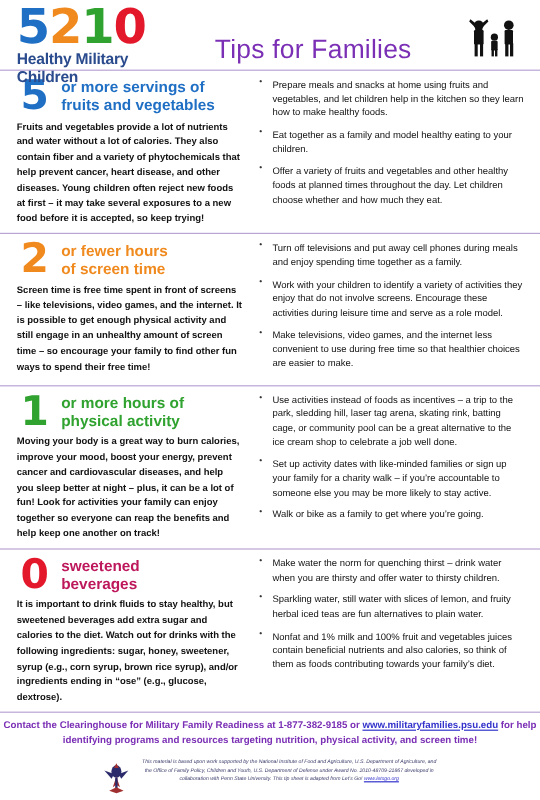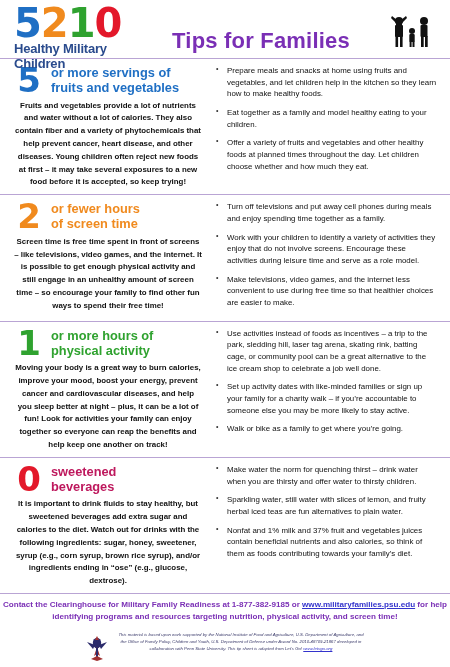--- a/index.html
+++ b/index.html
@@ -25,41 +25,41 @@
   .d5{ color:#1F6FC4; }
   .d2{ color:#F08A1E; }
   .d1{ color:#2FA22F; }
   .d0{ color:#E3182A; }
   .logo-sub{
     font-size:13px; font-weight:bold; color:#2a4b8d;
     letter-spacing:-.2px; margin-top:1px;
   }
   .title{
     flex:1; text-align:center; color:#7A2FB5;
-    font-size:22px; font-weight:bold; padding-top:22px;
+    font-size:22px; font-weight:normal; padding-top:22px;
     letter-spacing:.2px;
   }
   .family-icon{ width:60px; flex:0 0 60px; padding-top:8px; text-align:right; }
 
   
   .section{ display:flex; border-top:1.4px solid #B9A4D4; padding:6px 12px 5px 14px; }
   .sec-left{ width:196px; flex:0 0 196px; padding-right:8px; }
   .sec-right{ flex:1; padding-left:6px; }
 
   .sec-head{ display:flex; align-items:center; gap:7px; margin-bottom:4px; }
   .big-num{
     font-family:"DejaVu Sans", sans-serif;
     font-size:34px; font-weight:bold; line-height:.9;
     width:30px; text-align:center;
   }
   .sec-title{ font-size:12.8px; font-weight:bold; line-height:1.18; }
 
   .sec-body{
     font-size:7.9px; font-weight:bold; line-height:1.62;
-    color:#111; text-align:center;
+    color:#111; text-align:left;
   }
   ul.bullets{ list-style:none; }
   ul.bullets li{
     font-size:7.9px; line-height:1.48; color:#111;
     margin-bottom:7px; padding-left:11px; position:relative;
   }
   ul.bullets li:before{
     content:"\2022"; position:absolute; left:0; top:-1px;
     font-size:7px; color:#333;
   }
@@ -186,21 +186,21 @@
               <div>sweetened</div>
               <div>beverages</div>
             </div>
           </div>
           <div class="sec-body">It is important to drink fluids to stay healthy, but sweetened beverages add extra sugar and calories to the diet.  Watch out for drinks with the following ingredients: sugar, honey, sweetener, syrup (e.g., corn syrup, brown rice syrup), and/or ingredients ending in “ose” (e.g., glucose, dextrose).</div>
         </div>
         <div class="sec-right">
           <ul class="bullets">
             <li>Make water the norm for quenching thirst – drink water when you are thirsty and offer water to thirsty children.</li>
             <li>Sparkling water, still water with slices of lemon, and fruity herbal iced teas are fun alternatives to plain water.</li>
-            <li>Nonfat and 1% milk and 37% fruit and vegetables juices contain beneficial nutrients and also calories, so think of them as foods contributing towards your family’s diet.</li>
+            <li>Nonfat and 1% milk and 100% fruit and vegetables juices contain beneficial nutrients and also calories, so think of them as foods contributing towards your family’s diet.</li>
           </ul>
         </div>
       </div>
     </div>
 
   <div class="footer">
     <div class="footer-main">
       <span>Contact the Clearinghouse for Military Family Readiness at 1-877-382-9185 or </span><a href="#">www.militaryfamilies.psu.edu</a><span> for help identifying programs and resources targeting nutrition, physical activity, and screen time!</span>
     </div>
     <div class="disclaimer-row">

